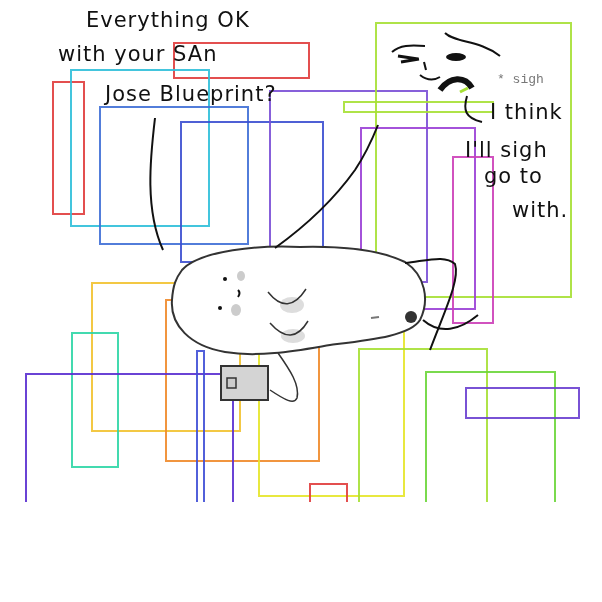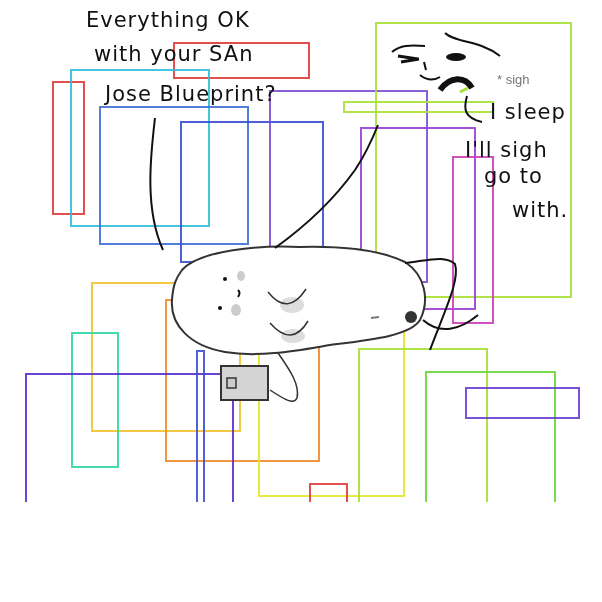--- a/index.html
+++ b/index.html
@@ -1,20 +1,20 @@
 <!DOCTYPE html>
 <html><head>
 <meta charset="utf-8">
 <style>
   html, body { margin:0; padding:0; background:#ffffff; }
   #canvas { position:relative; width:602px; height:502px; overflow:hidden; background:#ffffff; }
   .rect { position:absolute; box-sizing:border-box; border:2px solid; opacity:0.9; }
   .caption { position:absolute; font-family:"DejaVu Sans", sans-serif; color:#111; white-space:nowrap; letter-spacing:1px; }
   .c1 { font-size:21px; }
-  .sigh { position:absolute; font-family:Liberation Sans, sans-serif; font-size:13px; color:#777; }
+  .sigh { position:absolute; font-family:Liberation Mono, monospace; font-size:13px; color:#777; }
   svg.drawing { position:absolute; left:0; top:0; }
 </style>
 </head>
 <body>
 
 <div id="canvas">
   <div id="rects">
       <div class="rect" style="left: 52px; top: 81px; width: 33px; height: 134px; border-color: rgb(224, 60, 60);"></div>
       <div class="rect" style="left: 173px; top: 42px; width: 137px; height: 37px; border-color: rgb(224, 60, 60);"></div>
       <div class="rect" style="left: 70px; top: 69px; width: 140px; height: 158px; border-color: rgb(47, 191, 217);"></div>
@@ -73,22 +73,22 @@
       <path d="M398,56 l20,3 m-17,3 l18,-3" stroke="#111" stroke-width="3" fill="none"></path>
       <ellipse cx="456" cy="57" rx="10" ry="4" fill="#111"></ellipse>
       <path d="M424,62 l2,8" stroke="#111" stroke-width="2"></path>
       <path d="M420,75 q10,8 20,2" stroke="#111" stroke-width="2" fill="none"></path>
       <path d="M440,90 C450,76 465,76 472,88" stroke="#111" stroke-width="6" fill="none"></path>
       <path d="M460,92 l8,-4" stroke="#a6e034" stroke-width="3"></path>
     </g>
   </svg>
 
   <div class="caption c1" style="left:86px;top:8px;">Everything OK</div>
-  <div class="caption c1" style="left:58px;top:42px;margin-left:36px;">with your  SAn</div>
+  <div class="caption c1" style="left:58px;top:42px;">with your  SAn</div>
   <div class="caption c1" style="left:105px;top:82px;">Jose Blueprint?</div>
 
   <div class="sigh" style="left:497px;top:72px;">* sigh</div>
 
-  <div class="caption c1" style="left:490px;top:100px;">I  sleep</div>
+  <div class="caption c1" style="left:490px;top:100px;">I  think</div>
   <div class="caption c1" style="left:465px;top:138px;">I'll sigh</div>
   <div class="caption c1" style="left:484px;top:164px;">go to</div>
   <div class="caption c1" style="left:512px;top:198px;">with.</div>
 </div>
 
 </body></html>

